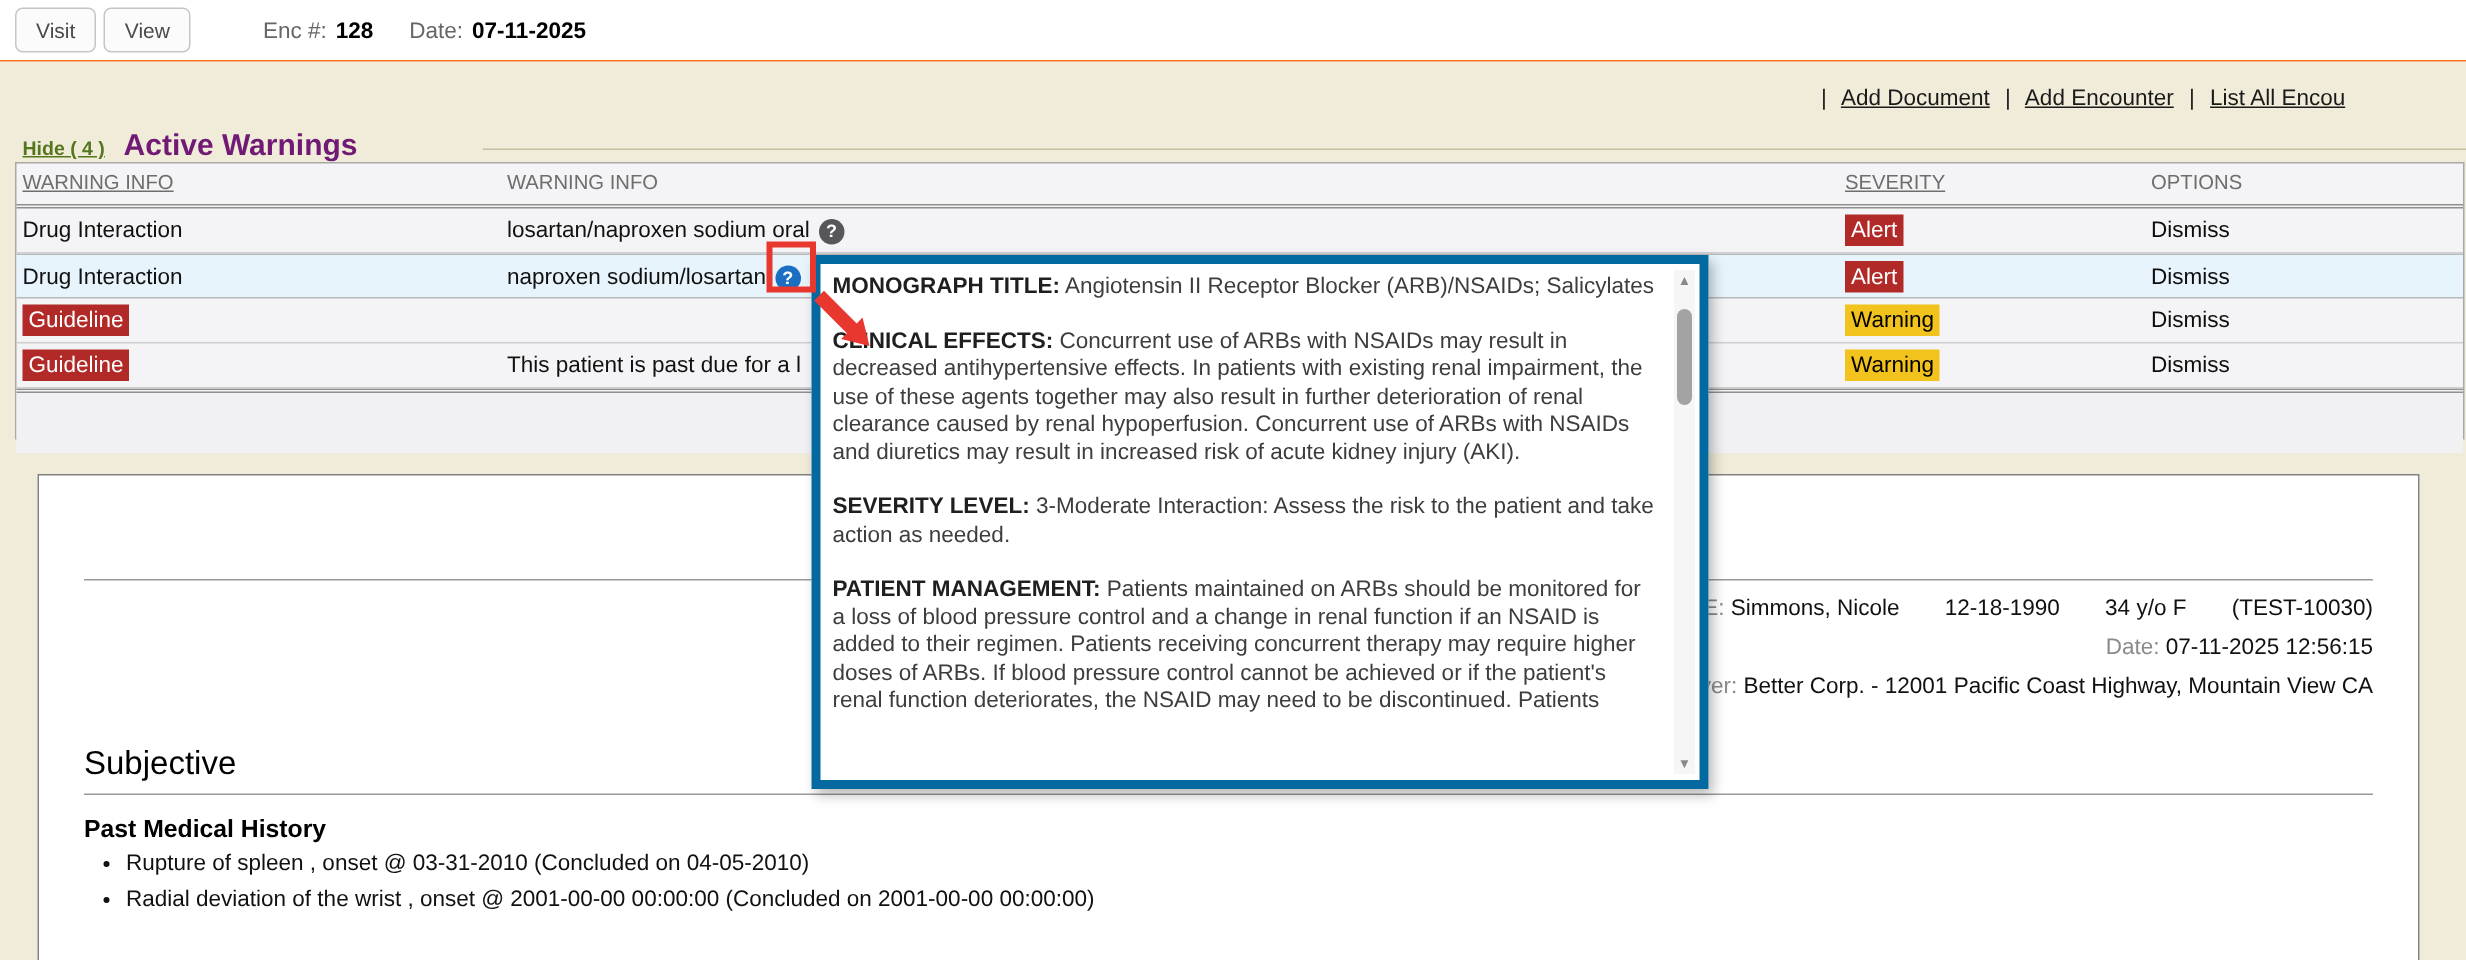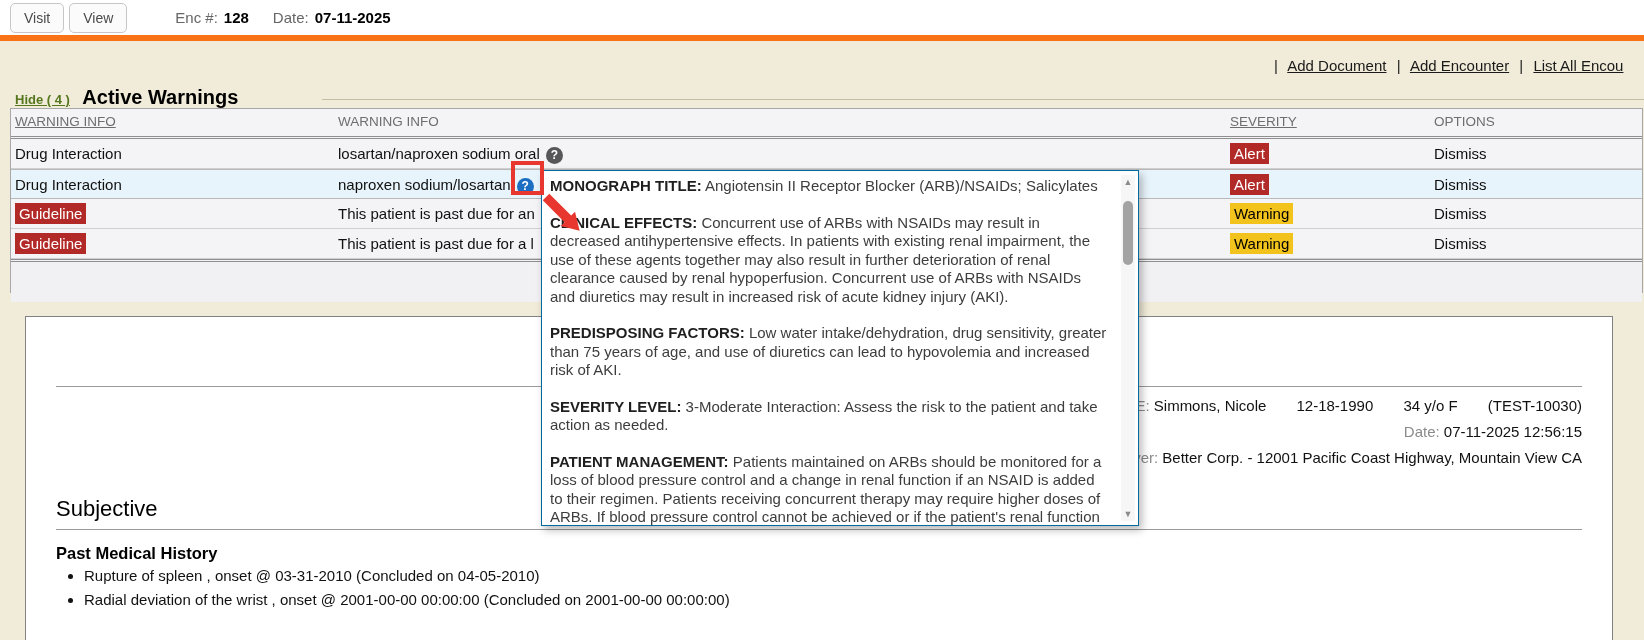--- a/index.html
+++ b/index.html
@@ -7,42 +7,42 @@
     position:relative;
     width:1644px;height:640px;
     overflow:hidden;
     background:#f1ecd9;
     font-family:"Liberation Sans", sans-serif;
     color:#111;
   }
   
   .topbar{
     position:absolute;left:0;top:0;width:100%;height:41px;
-    background:#ffffff;border-bottom:6px solid #f97316;
+    background:#ffffff;border-bottom:1px solid #f97316;
     display:flex;align-items:center;padding-left:10px;box-sizing:border-box;
   }
   .tb-btn{
     padding:6px 13px;margin-right:5px;
     border:1px solid #c6c6c6;border-radius:5px;
     background:#fbfbfb;color:#4a4a4a;font-size:14px;
     font-family:"Liberation Sans",sans-serif;cursor:pointer;
   }
   .tb-label{color:#666;font-size:15px;margin-left:43px;}
   .tb-value{color:#000;font-size:15px;font-weight:bold;margin-left:6px;}
   
   .header-links{
-    position:absolute;left:1268px;top:57px;white-space:nowrap;
+    position:absolute;left:1208px;top:57px;white-space:nowrap;
     font-size:15px;color:#222;
   }
   .header-links a{color:#1a1a1a;text-decoration:underline;cursor:pointer;}
   .hl-sep{margin:0 6px;color:#222;}
   
   .warn-head{position:absolute;left:15px;top:86px;white-space:nowrap;}
   .hide-link{font-size:13px;font-weight:bold;color:#55761d;text-decoration:underline;cursor:pointer;}
-  .warn-title{font-size:20px;font-weight:bold;color:#000000;margin-left:8px;}
+  .warn-title{font-size:20px;font-weight:bold;color:#701a75;margin-left:8px;}
   .legend-line{position:absolute;left:322px;right:0;top:99px;height:0;border-top:1px solid #c6bfa0;}
   
   .panel{
     position:absolute;left:10px;top:108px;width:1633px;height:185px;
     background:#f4f4f6;border:1px solid #a8a8a8;box-sizing:border-box;
   }
   .thead{position:relative;height:27px;border-bottom:3px double #8f8f8f;}
   .thead span{
     position:absolute;top:0;line-height:26px;
     font-size:13.5px;color:#6e6e6e;
@@ -76,21 +76,21 @@
   .enc-line{font-size:15px;margin:9px 30px;white-space:nowrap;color:#111;text-align:right;}
   .g-label{color:#8a8a8a;}
   .sp{display:inline-block;width:26px;}
   .subj-title{font-size:22px;font-weight:normal;color:#000;margin:30px 30px 7px 30px;}
   .pmh-title{font-size:16.5px;font-weight:bold;color:#000;margin:14px 30px 4px 30px;}
   .pmh-list{margin:2px 0 0 58px;padding:0;}
   .pmh-list li{font-size:15px;margin-bottom:7px;color:#111;}
   
   .popup{
     position:absolute;left:541px;top:170px;width:598px;height:356px;
-    background:#fff;border:1px solid #0369a1;box-sizing:border-box;
+    background:#fff;border:6px solid #0369a1;box-sizing:border-box;
     box-shadow:3px 4px 8px rgba(0,0,0,0.28);
     padding:6px 30px 0 8px;overflow:hidden;z-index:5;
   }
   .pp{font-size:15px;line-height:18.5px;color:#3d3d3d;margin:0 0 18px 0;}
   .pp b{color:#1f1f1f;}
   .vscroll{
     position:absolute;right:3px;top:4px;bottom:4px;width:14px;
     background:#f6f6f6;z-index:6;
   }
   .arrow-btn{
@@ -154,21 +154,20 @@
 
   <div class="trow hl">
     <span class="cell c-type">Drug Interaction</span>
     <span class="cell c-info"><span>naproxen sodium/losartan</span><span class="qicon blue">?</span></span>
     <span class="cell c-sev"><span class="badge-red">Alert</span></span>
     <span class="cell c-opt"><span class="dismiss">Dismiss</span></span>
   </div>
 
   <div class="trow">
     <span class="cell c-type"><span class="badge-red">Guideline</span></span>
-    <span class="cell c-info">This patient is past due for an</span>
     <span class="cell c-sev"><span class="badge-yellow">Warning</span></span>
     <span class="cell c-opt"><span class="dismiss">Dismiss</span></span>
   </div>
 
   <div class="trow">
     <span class="cell c-type"><span class="badge-red">Guideline</span></span>
     <span class="cell c-info">This patient is past due for a l</span>
     <span class="cell c-sev"><span class="badge-yellow">Warning</span></span>
     <span class="cell c-opt"><span class="dismiss">Dismiss</span></span>
   </div>
@@ -199,21 +198,20 @@
   <div class="pmh-title">Past Medical History</div>
   <ul class="pmh-list">
     <li>Rupture of spleen , onset @ 03-31-2010 (Concluded on 04-05-2010)</li>
     <li>Radial deviation of the wrist , onset @ 2001-00-00 00:00:00 (Concluded on 2001-00-00 00:00:00)</li>
   </ul>
 </div>
 
 <div class="popup">
   <p class="pp"><b>MONOGRAPH TITLE:</b> <span>Angiotensin II Receptor Blocker (ARB)/NSAIDs; Salicylates</span></p>
   <p class="pp"><b>CLINICAL EFFECTS:</b> <span>Concurrent use of ARBs with NSAIDs may result in decreased antihypertensive effects. In patients with existing renal impairment, the use of these agents together may also result in further deterioration of renal clearance caused by renal hypoperfusion. Concurrent use of ARBs with NSAIDs and diuretics may result in increased risk of acute kidney injury (AKI).</span></p>
-  <p class="pp"><b>PREDISPOSING FACTORS:</b> <span>Low water intake/dehydration, drug sensitivity, greater than 75 years of age, and use of diuretics can lead to hypovolemia and increased risk of AKI.</span></p>
   <p class="pp"><b>SEVERITY LEVEL:</b> <span>3-Moderate Interaction: Assess the risk to the patient and take action as needed.</span></p>
   <p class="pp"><b>PATIENT MANAGEMENT:</b> <span>Patients maintained on ARBs should be monitored for a loss of blood pressure control and a change in renal function if an NSAID is added to their regimen. Patients receiving concurrent therapy may require higher doses of ARBs. If blood pressure control cannot be achieved or if the patient's renal function deteriorates, the NSAID may need to be discontinued. Patients</span></p>
   <div class="vscroll">
     <div class="arrow-btn arrow-up">▲</div>
     <div class="thumb"></div>
     <div class="arrow-btn arrow-down">▼</div>
   </div>
 </div>
 
 <div class="anno-box"></div>

